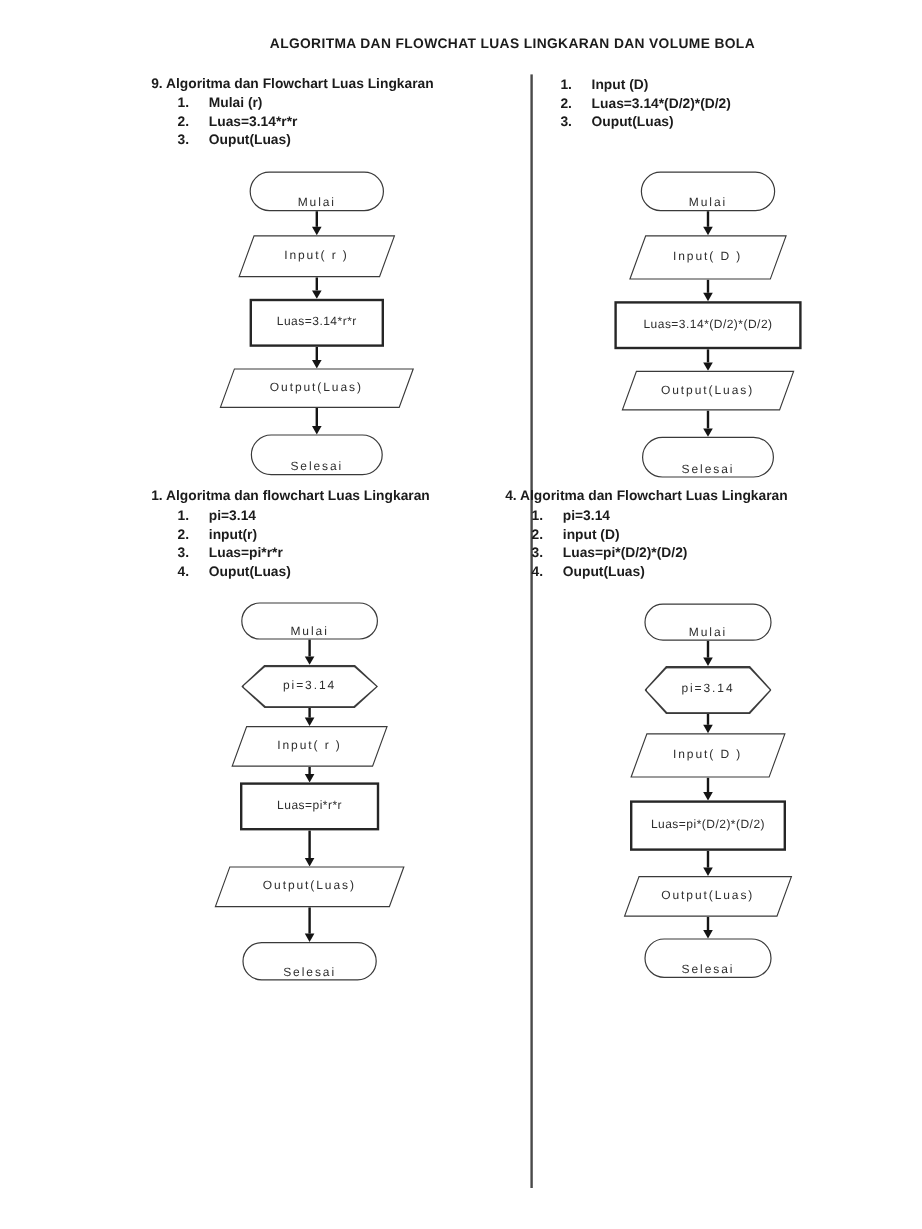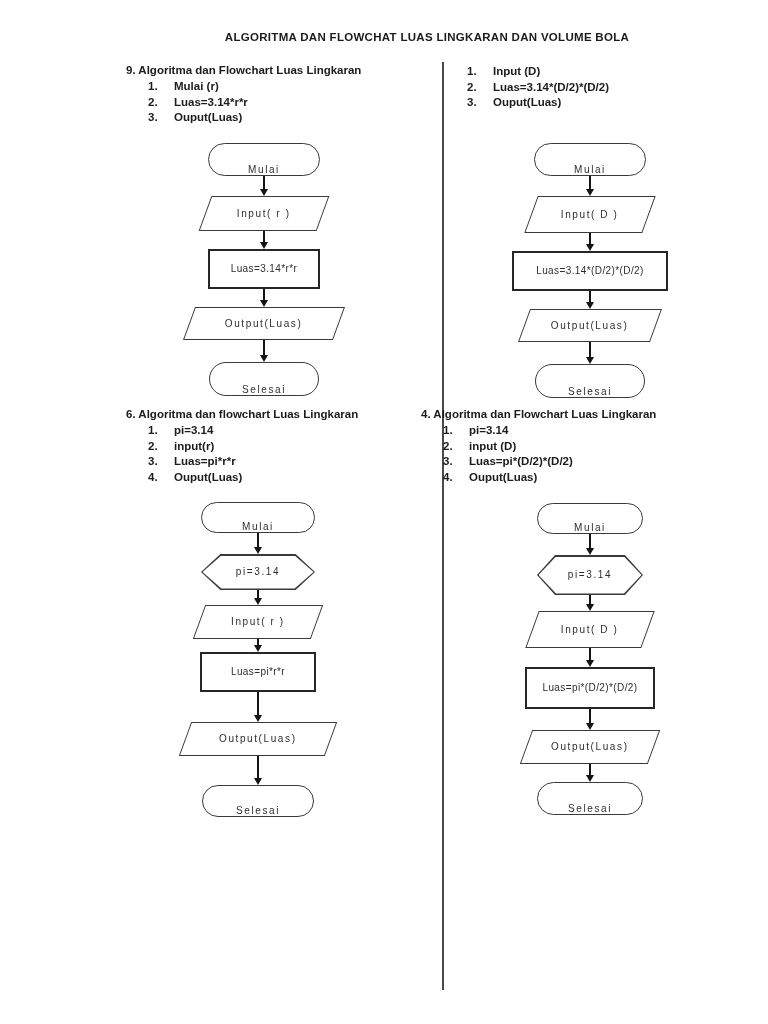--- a/index.html
+++ b/index.html
@@ -90,21 +90,21 @@
           <span class="stext">Luas=3.14*(D/2)*(D/2)</span>
         </div>
       <div class="step">
           <span class="num">3.</span>
           <span class="stext">Ouput(Luas)</span>
         </div>
     </div>
   </div>
 
   <div class="sec" style="left:100px;top:408px">
-    <div class="sec-heading">6. Algoritma dan flowchart Luas Lingkaran</div>
+    <div class="sec-heading">1. Algoritma dan flowchart Luas Lingkaran</div>
     <div class="steps">
       <div class="step">
           <span class="num">1.</span>
           <span class="stext">pi=3.14</span>
         </div>
       <div class="step">
           <span class="num">2.</span>
           <span class="stext">input(r)</span>
         </div>
       <div class="step">

